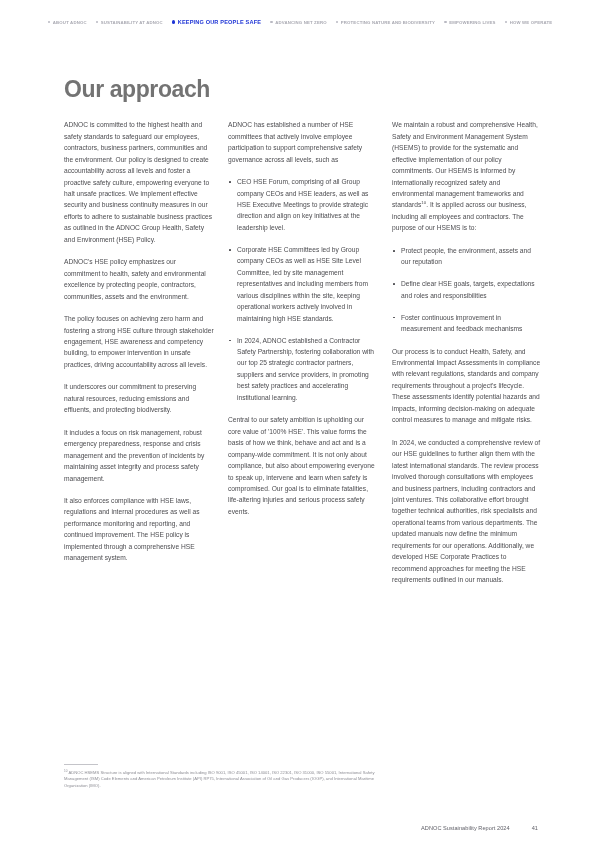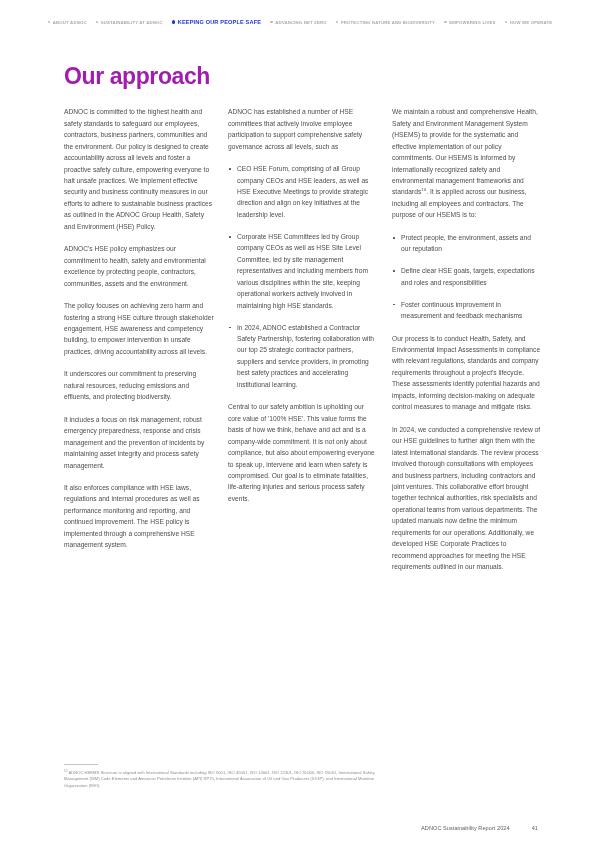--- a/index.html
+++ b/index.html
@@ -58,23 +58,23 @@
 
   
   .page {
     padding: 0 62px 0 64px;
     box-sizing: border-box;
   }
   .title {
     font-size: 23px;
     line-height: 1.1;
     font-weight: 700;
-    color: #a21caf;
+    color: #737373;
     letter-spacing: -0.4px;
-    margin: 35px 0 17px 0;
+    margin: 48px 0 17px 0;
   }
 
   .columns {
     display: flex;
     gap: 14px;
     align-items: flex-start;
   }
   .col {
     width: 150px;
     flex: none;

